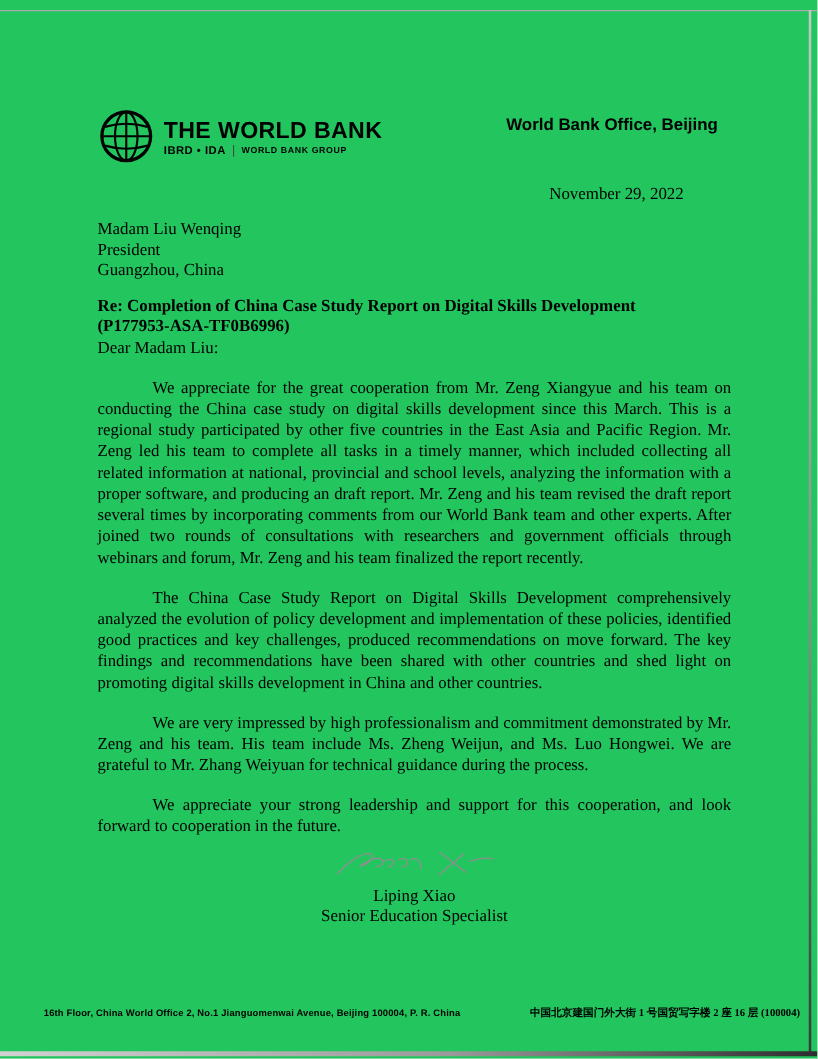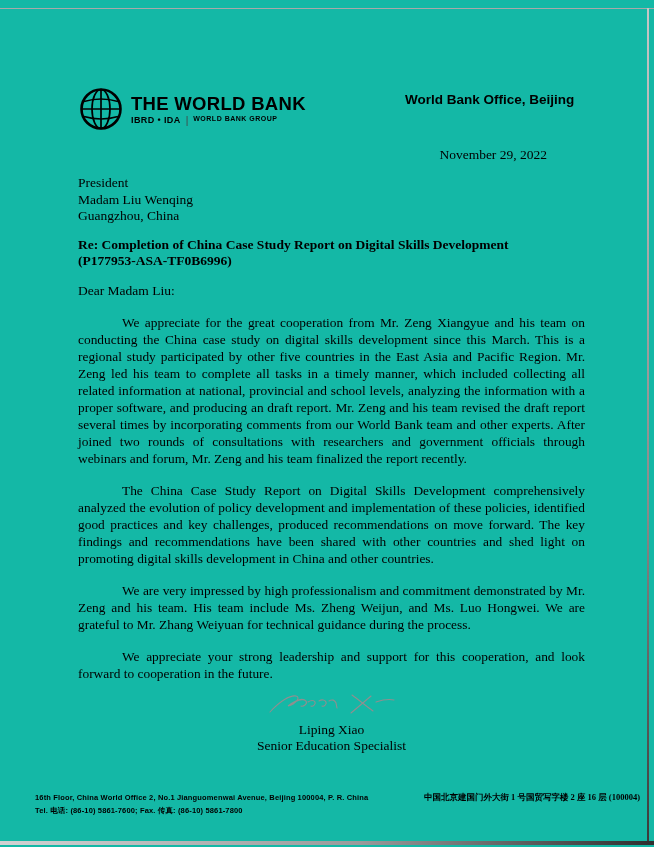--- a/index.html
+++ b/index.html
@@ -1,46 +1,46 @@
 <!DOCTYPE html>
 <html><head>
 <meta charset="utf-8">
 <style>
   html,body { margin:0; padding:0; background:#ffffff; }
   .page {
-    position:relative; width:654px; height:847px; background:#14b8a6;
+    position:relative; width:654px; height:847px; background:#22c55e;
     font-family:"Liberation Serif", serif; color:#000; overflow:hidden;
   }
   
   .scan-top    { position:absolute; top:8px; left:0; width:100%; height:1px; background:#a9a9a9; }
   .scan-right  { position:absolute; top:8px; right:5px; width:2px; bottom:4px; background:linear-gradient(#c6c6c6 0%, #8a8a8a 60%, #3a3a3a 100%); }
   .scan-bottom { position:absolute; left:0; right:0; bottom:2px; height:4px; background:linear-gradient(90deg,#d2d2d2 0%, #9a9a9a 55%, #2e2e2e 100%); }
 
   .content { position:absolute; left:78px; top:86px; width:507px; }
 
   .header { display:flex; justify-content:space-between; align-items:flex-start; }
   .logo { display:flex; align-items:center; gap:7px; }
   .logo svg { display:block; }
   .brand { font-family:"Liberation Sans", sans-serif; font-weight:bold; font-size:18.5px; line-height:21px; letter-spacing:0.3px; white-space:nowrap; }
-  .subbrand { font-family:"Liberation Sans", sans-serif; font-weight:bold; display:flex; align-items:flex-start; gap:5px; margin-top:1px; }
+  .subbrand { font-family:"Liberation Sans", sans-serif; font-weight:bold; display:flex; align-items:center; gap:5px; margin-top:1px; }
   .subbrand .left { font-size:9px; letter-spacing:0.4px; }
   .subbrand .bar  { font-weight:normal; color:#444; font-size:10px; }
   .subbrand .right{ font-size:7px; letter-spacing:0.5px; }
 
   .office { width:180px; padding-top:2px; }
   .office-cn { font-weight:bold; font-size:18px; line-height:21px; white-space:nowrap; }
   .office-en { font-family:"Liberation Sans", sans-serif; font-weight:bold; font-size:13.5px; line-height:17px; margin-top:3px; white-space:nowrap; }
 
   .date { margin-top:15px; text-align:right; padding-right:38px; font-size:13.5px; }
 
   .recipient { margin-top:12px; font-size:13.5px; line-height:16.5px; }
 
   .subject { margin-top:12px; text-align:left; font-weight:bold; font-size:13.5px; line-height:16.5px; }
 
-  .salutation { margin-top:13px; font-size:13.5px; }
+  .salutation { font-size:13.5px; }
 
   p.body { margin:15px 0 0 0; font-size:13.4px; line-height:17px; text-align:justify; text-indent:44px; }
 
   .closing { margin-top:14px; margin-left:207px; font-size:13.5px; }
 
   .sig-block { margin-top:4px; text-align:center; }
   .sig-svg { display:block; margin:0 auto; }
   .sig-name, .sig-title { font-size:13.5px; line-height:16px; }
 
   .page-footer {
@@ -83,22 +83,22 @@
         </div>
       </div>
       <div class="office">
         <div class="office-en">World Bank Office, Beijing</div>
       </div>
     </div>
 
     <div class="date">November 29, 2022</div>
 
     <div class="recipient">
+      <div>Madam Liu Wenqing</div>
       <div>President</div>
-      <div>Madam Liu Wenqing</div>
       <div>Guangzhou, China</div>
     </div>
 
     <div class="subject">
       <div>Re: Completion of China Case Study Report on Digital Skills Development</div>
       <div>(P177953-ASA-TF0B6996)</div>
     </div>
 
     <div class="salutation">Dear Madam Liu:</div>
 
@@ -114,17 +114,16 @@
       </svg>
       <div class="sig-name">Liping Xiao</div>
       <div class="sig-title">Senior Education Specialist</div>
     </div>
 
   </div>
 
   <div class="page-footer">
     <div class="footer-left">
       <div>16th Floor, China World Office 2, No.1 Jianguomenwai Avenue, Beijing 100004, P. R. China</div>
-      <div>Tel. 电话: (86-10) 5861-7600; Fax. 传真: (86-10) 5861-7800</div>
     </div>
     <div class="footer-right">中国北京建国门外大街 1 号国贸写字楼 2 座 16 层 (100004)</div>
   </div>
 </div>
 
 </body></html>

